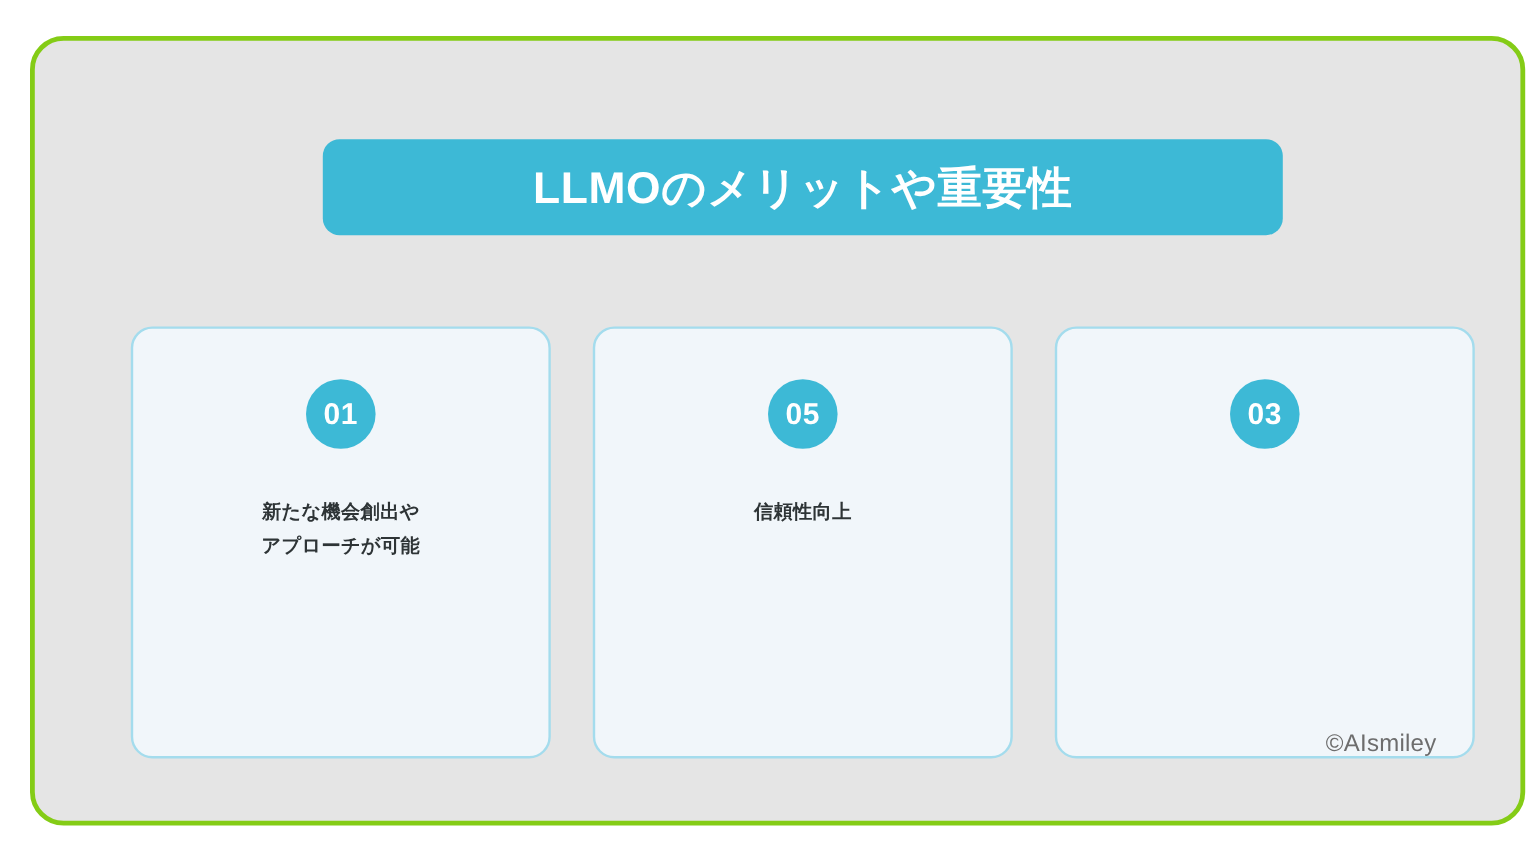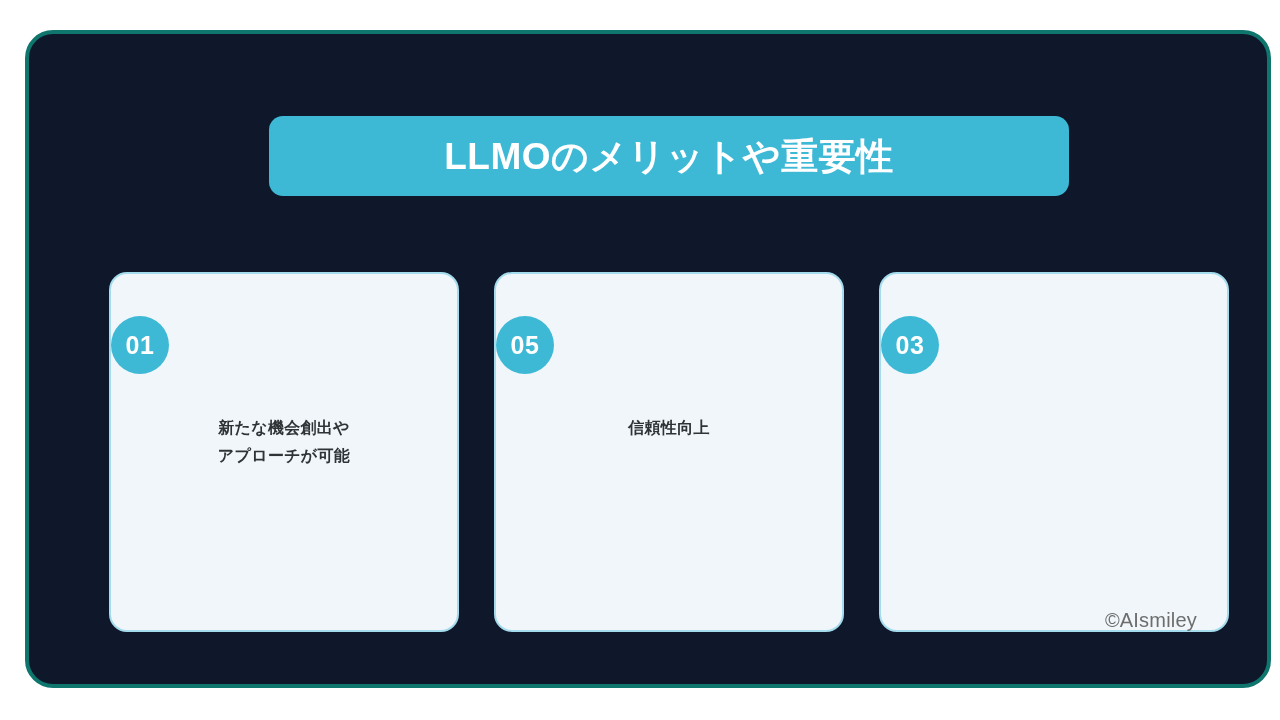--- a/index.html
+++ b/index.html
@@ -22,23 +22,23 @@
   }
 
   
   .frame {
     position: absolute;
     left: 25px;
     top: 30px;
     width: 1246px;
     height: 658px;
     box-sizing: border-box;
-    border: 4px solid #0f766e;
+    border: 4px solid #84cc16;
     border-radius: 28px;
-    background: #0f172a;
+    background: #e5e5e5;
   }
 
   
   .title-banner {
     position: absolute;
     left: 240px;
     top: 82px;
     width: 800px;
     height: 80px;
     background: #3db9d6;
@@ -69,21 +69,21 @@
 
   .card {
     box-sizing: border-box;
     width: 350px;
     height: 360px;
     background: #f1f6fa;
     border: 2px solid #a4dced;
     border-radius: 18px;
     display: flex;
     flex-direction: column;
-    align-items: flex-start;
+    align-items: center;
     padding-top: 42px;
   }
 
   .badge {
     width: 58px;
     height: 58px;
     border-radius: 50%;
     background: #3db9d6;
     color: #ffffff;
     display: flex;

